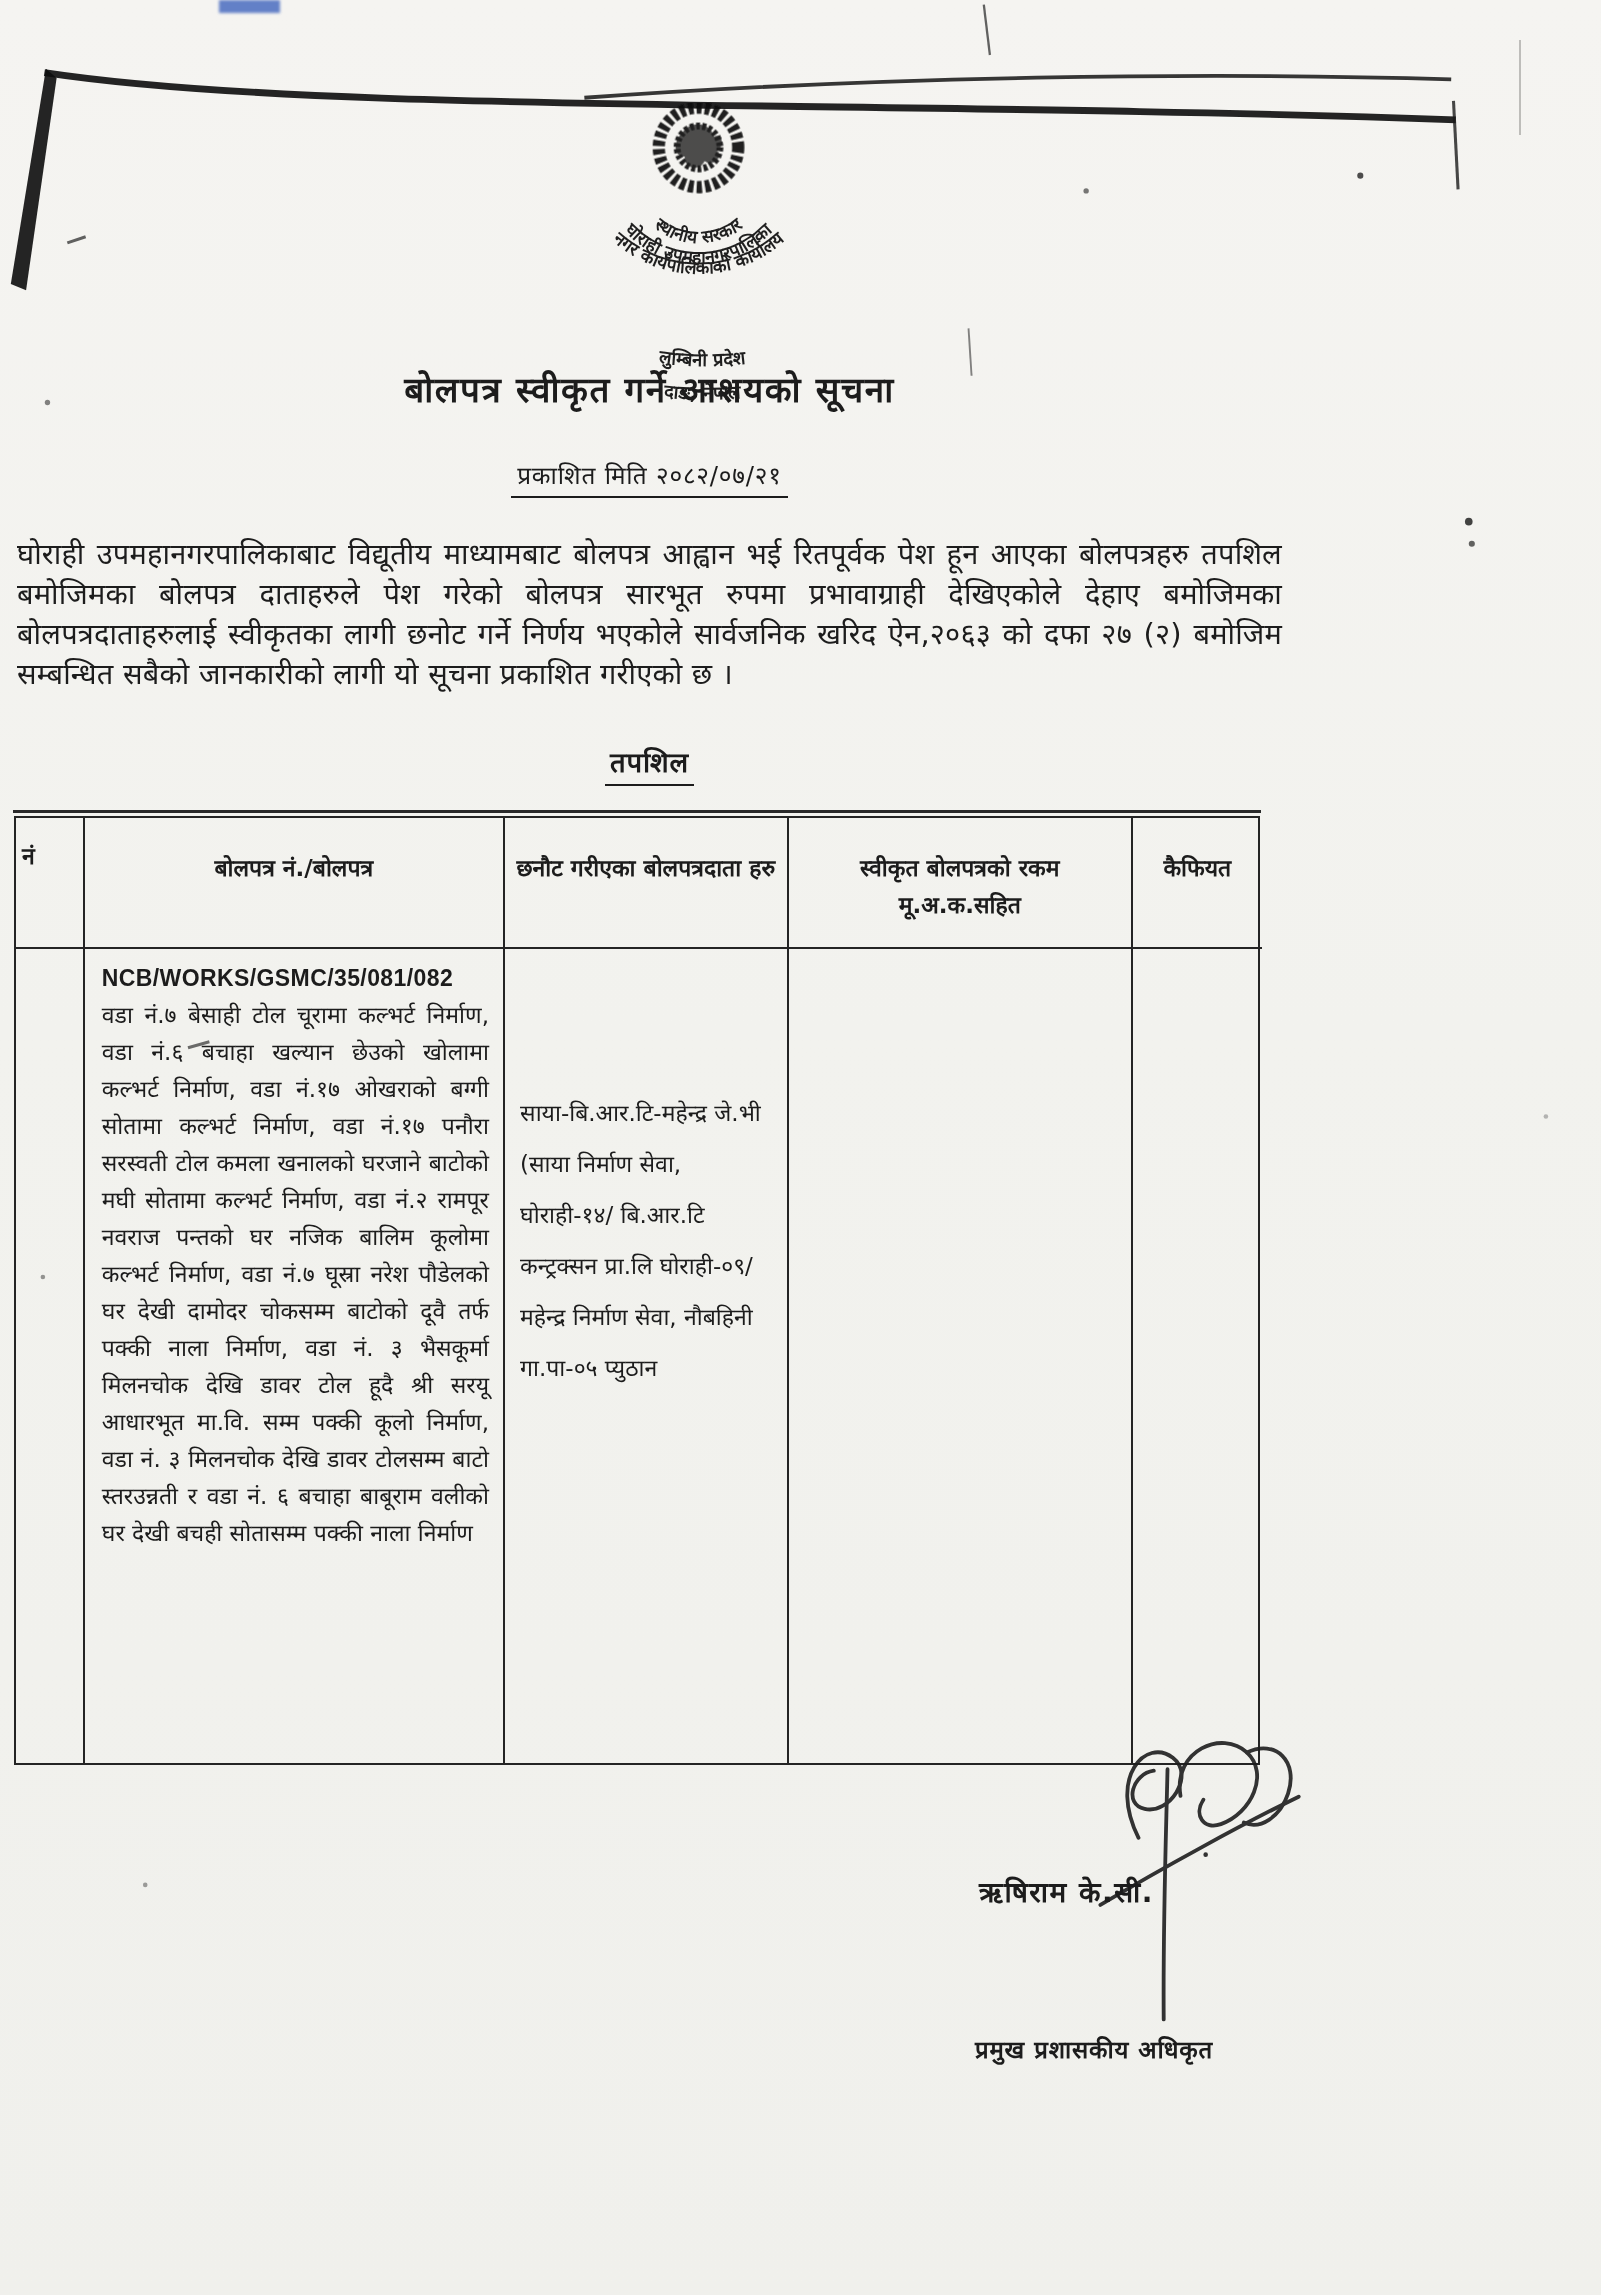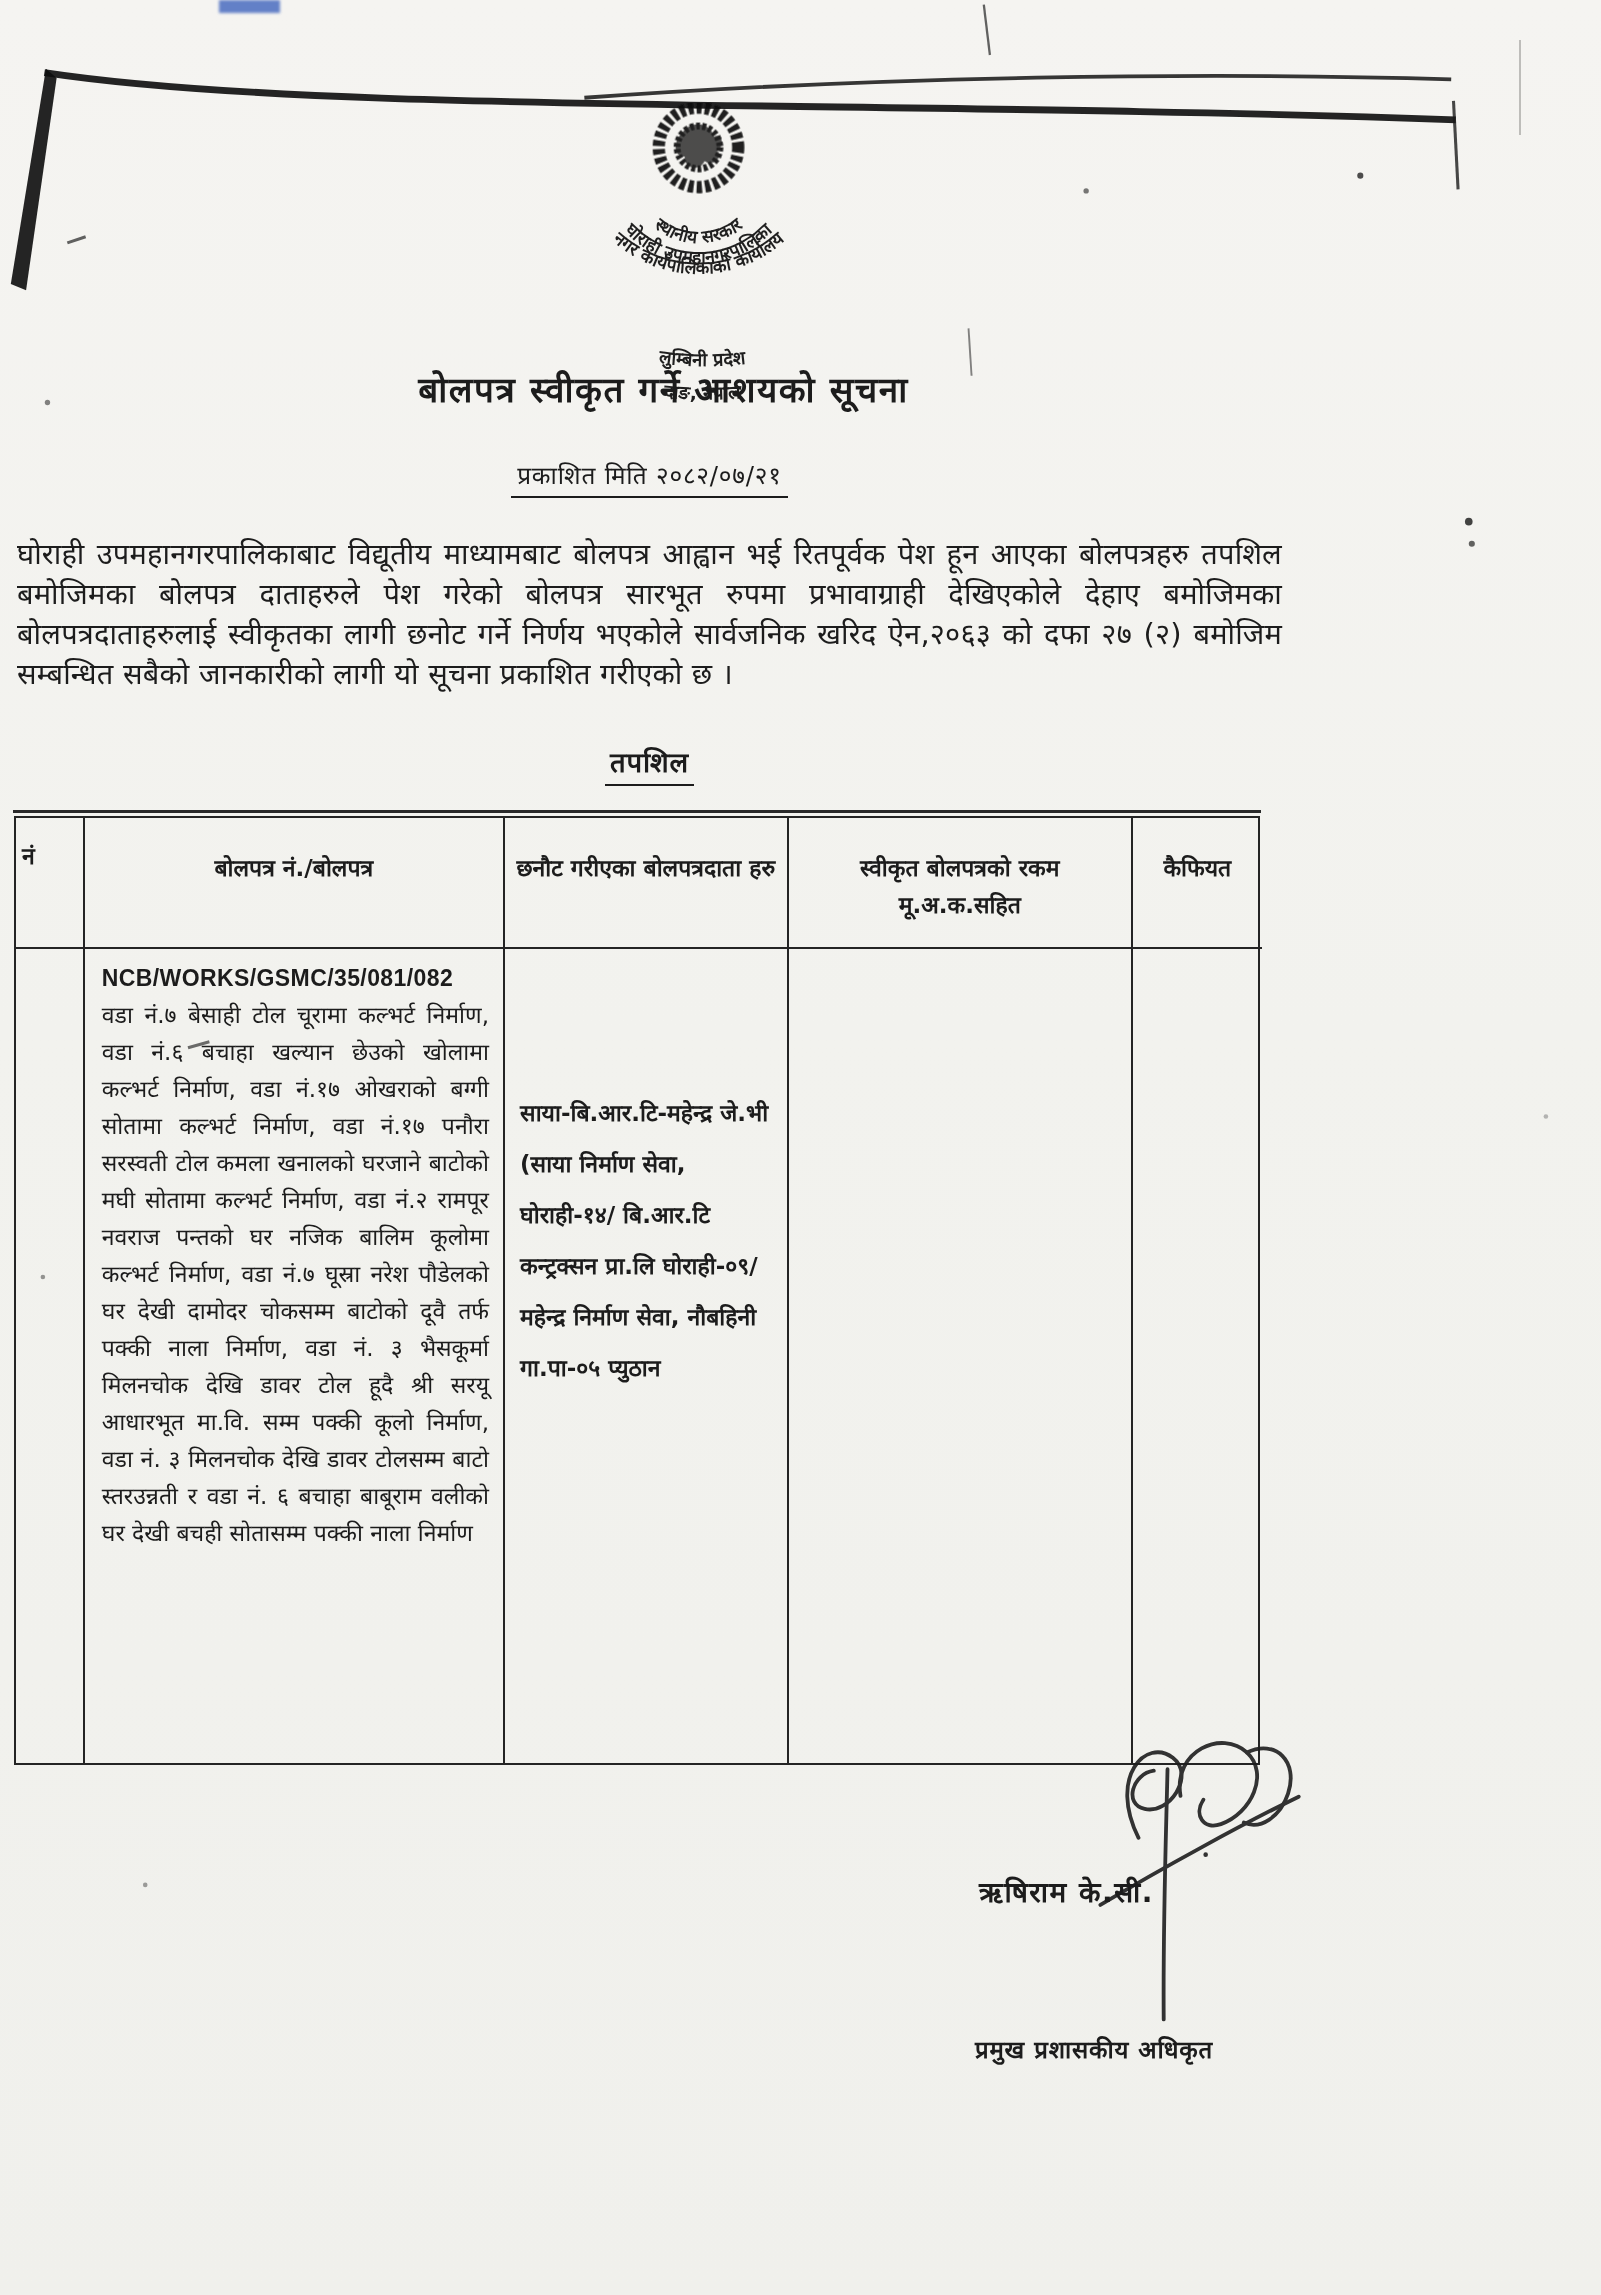--- a/index.html
+++ b/index.html
@@ -11,21 +11,21 @@
     overflow:hidden;
     color:#1c1c1c;
     font-family:"DejaVu Sans","Liberation Sans",sans-serif;
   }
   .abs{position:absolute;}
   .dev{font-weight:normal;}
   
   .seal{left:561px;top:103px;width:275px;height:321px;}
   
   .title{
-    left:14px;top:365px;width:1299px;
+    left:0;top:365px;width:1299px;
     text-align:center;font-size:35px;font-weight:bold;letter-spacing:1.5px;
   }
   .pubdate-wrap{left:0;top:458px;width:1299px;text-align:center;}
   .pubdate{
     display:inline-block;font-size:24.4px;font-weight:normal;letter-spacing:0.8px;
     border-bottom:2.3px solid #1c1c1c;padding:0 6.1px 5.3px 6.1px;
   }
   
   .body-par{
     left:17px;top:534px;width:1265px;
@@ -52,21 +52,21 @@
     content:"";position:absolute;left:-3.1px;right:-3.1px;top:-8.4px;height:3.1px;background:#2a2a2a;
   }
   .cell{border-right:2.3px solid #242424;border-bottom:0;box-sizing:border-box;overflow:hidden;}
   .cell:nth-child(5n){border-right:none;}
   .hrow{border-bottom:2.3px solid #242424;}
   .hcell{font-size:23px;font-weight:bold;text-align:center;padding-top:32px;line-height:37px;}
   .hcell.sn{text-align:left;padding-left:6.1px;padding-top:20px;}
   .hcell.amount{padding-left:20px;padding-right:20px;}
   .bidcell{padding:10.7px 13.8px 0 17px;font-size:23px;line-height:37px;font-weight:bold;text-align:justify;}
   .bidcode{font-family:"Liberation Sans","DejaVu Sans",sans-serif;font-weight:bold;letter-spacing:0.4px;}
-  .selcell{padding:139px 12.2px 0 15.3px;font-size:23px;line-height:51px;font-weight:bold;}
+  .selcell{padding:139px 12.2px 0 15.3px;font-size:23px;line-height:51px;font-weight:normal;}
   .amtcell{padding:167px 12.2px 0 18.3px;font-size:23px;line-height:55px;font-weight:bold;}
   
   .sig-svg{left:1047px;top:1723px;width:328px;height:306px;}
   .sig-name{left:979px;top:1872px;font-size:28px;font-weight:bold;letter-spacing:1.5px;}
   .sig-desig{left:975px;top:2032px;font-size:24px;font-weight:bold;letter-spacing:0.8px;}
   
   .blue-smudge{left:219px;top:0;width:61px;height:13px;background:#4a6cc0;filter:blur(1.5px);opacity:.85;}
   .artifact-svg{left:0;top:0;width:1601px;height:2295px;pointer-events:none;}
   .crease{left:1519px;top:40px;width:1.5px;height:95px;background:#8f8f8c;opacity:.55;}
 </style>

